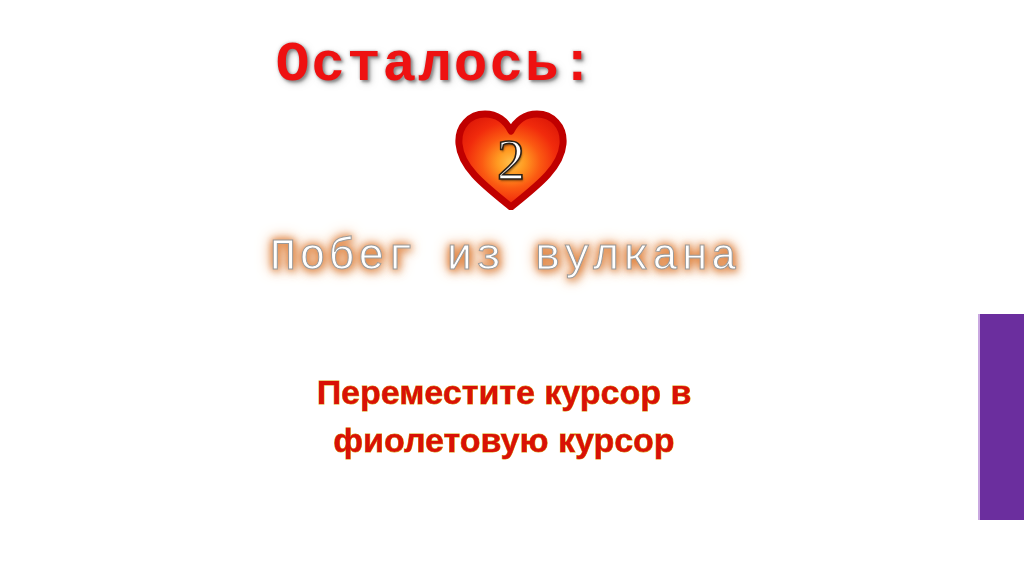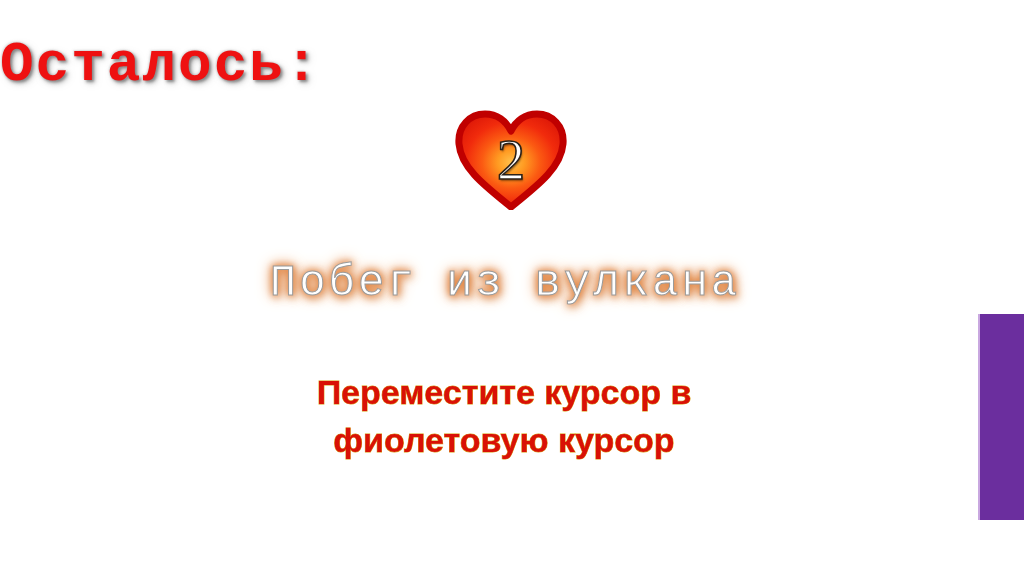--- a/index.html
+++ b/index.html
@@ -20,20 +20,21 @@
     height: 574px;
     background: #ffffff;
   }
 
   
   .counter-heading {
     position: absolute;
     left: 0;
     top: 34px;
     width: 872px;
+    text-align: center;
     font-family: "Liberation Mono", "DejaVu Sans Mono", monospace;
     font-weight: bold;
     font-size: 56px;
     line-height: 62px;
     letter-spacing: 2px;
     color: #EE1111;
     text-shadow:
        2px 2px 3px rgba(120,120,120,0.85),
        3px 3px 6px rgba(150,150,150,0.55),
       -1px -1px 2px rgba(170,170,170,0.35);
@@ -70,21 +71,21 @@
     color: #ffffff;
     -webkit-text-stroke: 1.6px #2b2118;
     text-shadow: 1px 2px 2px rgba(60,30,0,0.55);
     user-select: none;
   }
 
   
   .game-title {
     position: absolute;
     left: 0;
-    top: 256px;
+    top: 230px;
     width: 1024px;
     text-align: center;
     font-family: "Liberation Mono", "DejaVu Sans Mono", monospace;
     font-size: 44px;
     line-height: 54px;
     letter-spacing: 3px;
     font-weight: normal;
     color: #ffffff;
     -webkit-text-stroke: 1px #9a9a9a;
     text-shadow:

